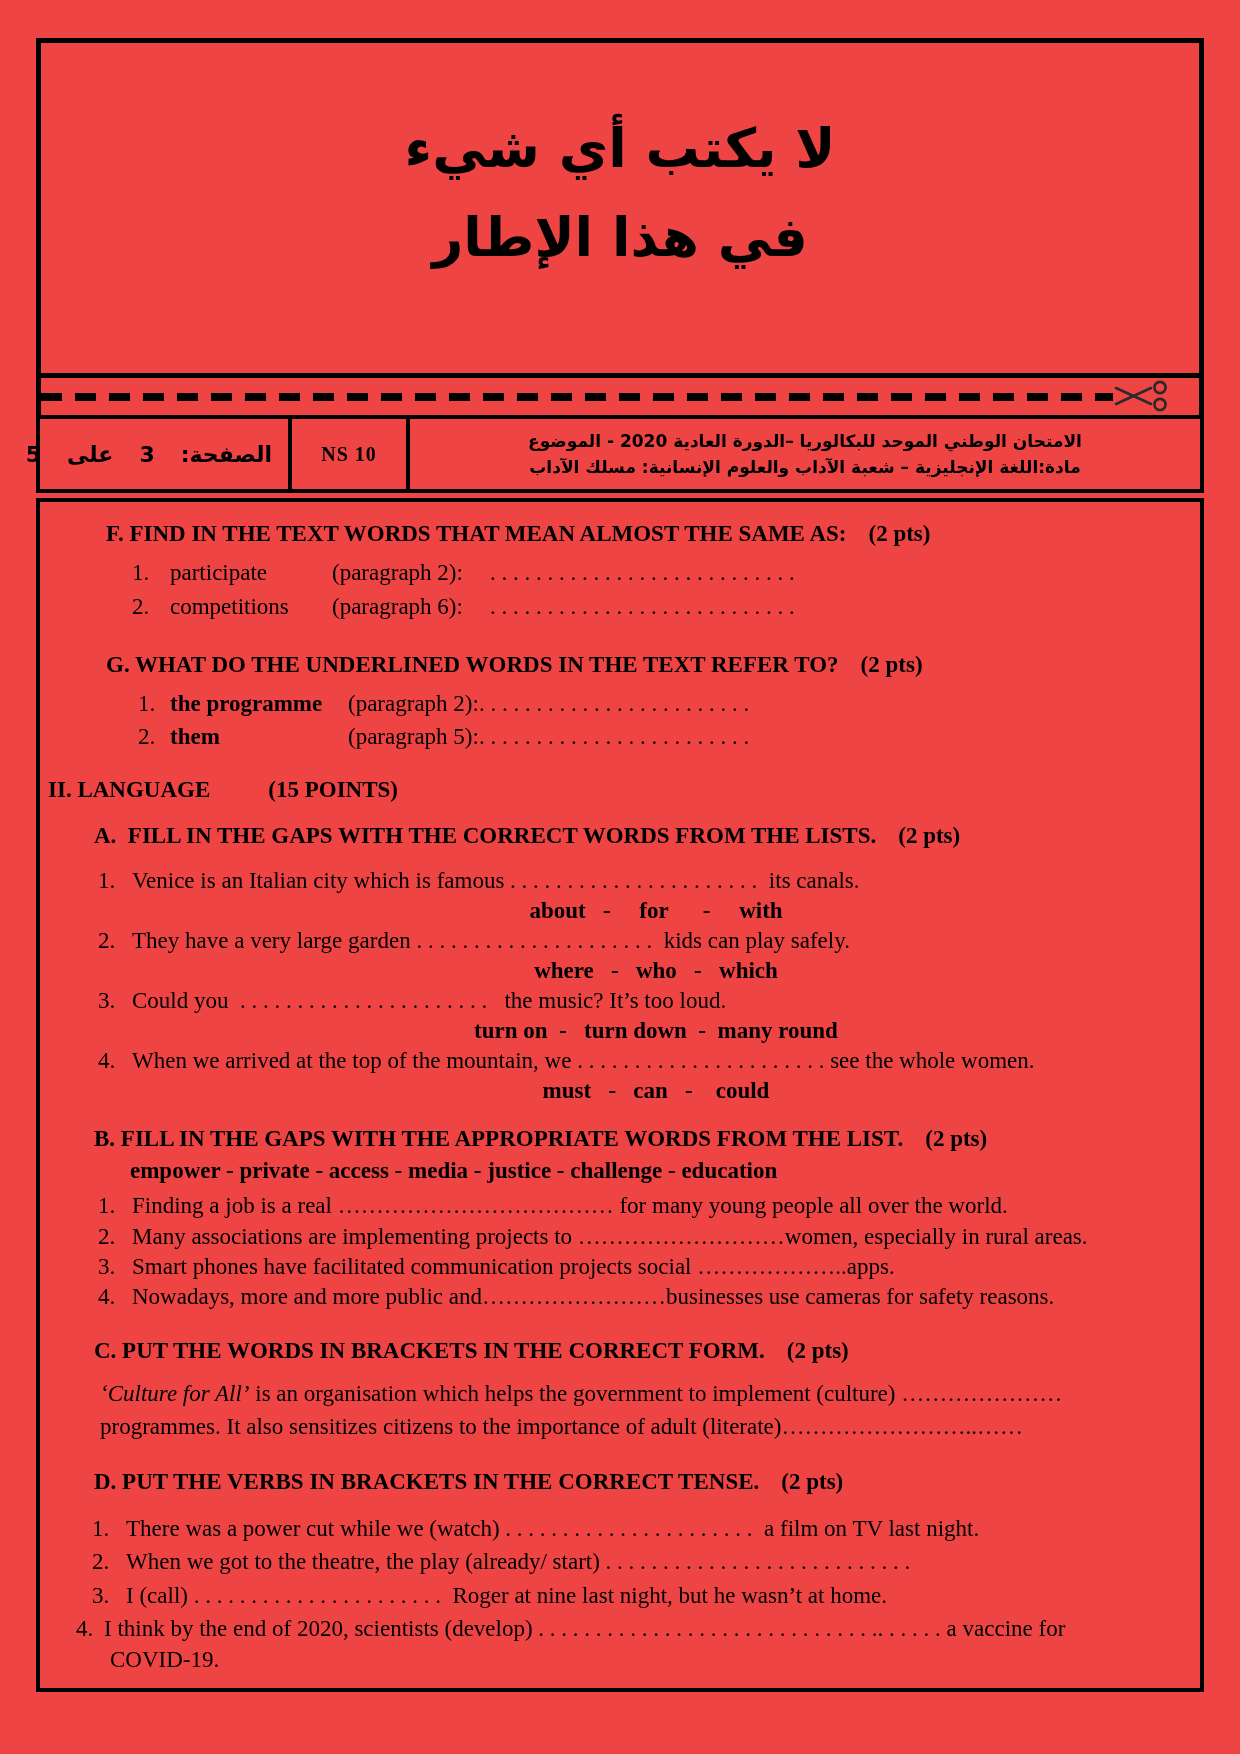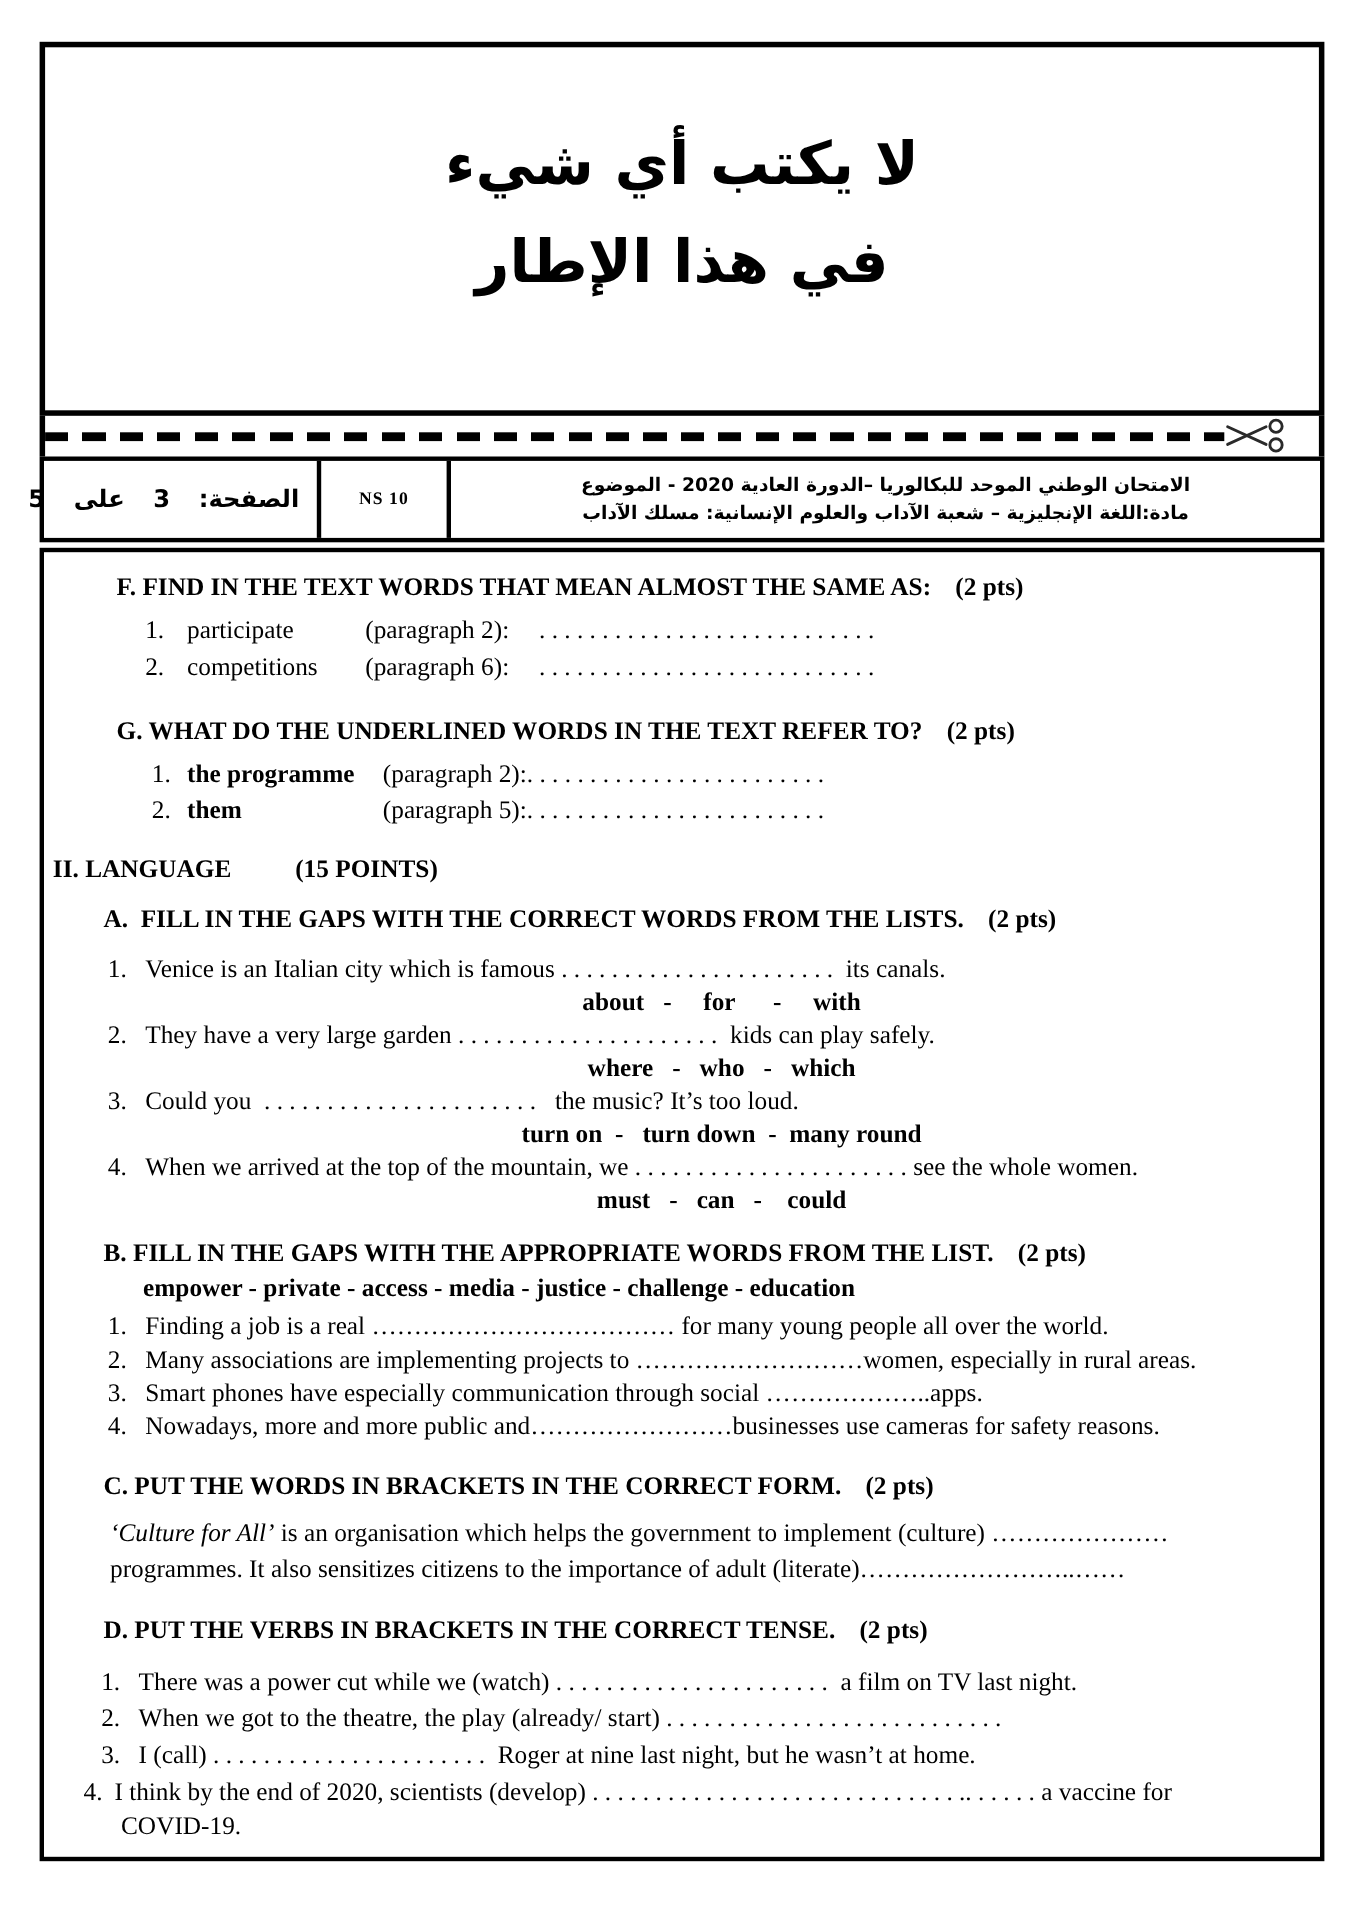--- a/index.html
+++ b/index.html
@@ -1,17 +1,17 @@
 <!DOCTYPE html>
 <html><head>
 <meta charset="utf-8">
 <style>
   html,body{margin:0;padding:0;background:#888;}
   .page{
-    position:relative;width:1240px;height:1754px;background:#ffffff;
+    position:relative;width:1240px;height:1754px;background:#ef4444;
     font-family:"Liberation Serif",serif;color:#000;margin:0 auto;overflow:hidden;
   }
   *{box-sizing:border-box;}
 
   
   .notice-box{
     position:absolute;left:36px;top:38px;width:1168px;height:340px;
     border:5px solid #000;
     display:flex;flex-direction:column;justify-content:center;align-items:center;
     padding-bottom:30px;
@@ -38,21 +38,21 @@
     border:4px solid #000;display:flex;flex-direction:row;
   }
   .h-left{
     width:252px;border-right:4px solid #000;
     display:flex;align-items:center;direction:rtl;gap:26px;padding:0 16px;
     font-family:"DejaVu Sans",sans-serif;font-weight:bold;font-size:22px;
   }
   .h-mid{
     width:118px;border-right:4px solid #000;
     display:flex;align-items:center;justify-content:center;
-    font-weight:bold;font-size:16px;letter-spacing:1px;
+    font-weight:bold;font-size:20px;letter-spacing:1px;
   }
   .h-right{
     flex:1;display:flex;flex-direction:column;justify-content:center;align-items:center;
     font-family:"DejaVu Sans",sans-serif;font-weight:bold;font-size:17px;line-height:1.55;
     direction:rtl;text-align:center;
   }
 
   
   .main-box{
     position:absolute;left:36px;top:498px;width:1168px;height:1194px;
@@ -159,21 +159,21 @@
     <div class="choices">where   -   who   -   which</div>
     <div class="list-item"><span class="num">3.</span><span class="txt">Could you  . . . . . . . . . . . . . . . . . . . . . .   the music? It’s too loud.</span></div>
     <div class="choices">turn on  -   turn down  -  many round</div>
     <div class="list-item"><span class="num">4.</span><span class="txt">When we arrived at the top of the mountain, we . . . . . . . . . . . . . . . . . . . . . . see the whole women.</span></div>
     <div class="choices">must   -   can   -    could</div>
 
     <div class="sec-head head-abc mt18"><span class="txt">B. FILL IN THE GAPS WITH THE APPROPRIATE WORDS FROM THE LIST.</span><span class="pts">(2 pts)</span></div>
     <div class="word-list">empower - private - access - media - justice - challenge - education</div>
     <div class="list-item mt6"><span class="num">1.</span><span class="txt">Finding a job is a real ……………………………… for many young people all over the world.</span></div>
     <div class="list-item"><span class="num">2.</span><span class="txt">Many associations are implementing projects to ………………………women, especially in rural areas.</span></div>
-    <div class="list-item"><span class="num">3.</span><span class="txt">Smart phones have especially communication through social ………………..apps.</span></div>
+    <div class="list-item"><span class="num">3.</span><span class="txt">Smart phones have facilitated communication projects social ………………..apps.</span></div>
     <div class="list-item"><span class="num">4.</span><span class="txt">Nowadays, more and more public and……………………businesses use cameras for safety reasons.</span></div>
 
     <div class="sec-head head-abc mt22"><span class="txt">C. PUT THE WORDS IN BRACKETS IN THE CORRECT FORM.</span><span class="pts">(2 pts)</span></div>
     <div class="c-par mt10"><span class="i">‘Culture for All’</span><span class="txt"> is an organisation which helps the government to implement (culture) …………………</span></div>
     <div class="c-par">programmes. It also sensitizes citizens to the importance of adult (literate)……………………..……</div>
 
     <div class="sec-head head-abc mt22"><span class="txt">D. PUT THE VERBS IN BRACKETS IN THE CORRECT TENSE.</span><span class="pts">(2 pts)</span></div>
     <div class="d-item mt14"><span class="num">1.</span><span class="txt">There was a power cut while we (watch) . . . . . . . . . . . . . . . . . . . . . .  a film on TV last night.</span></div>
     <div class="d-item"><span class="num">2.</span><span class="txt">When we got to the theatre, the play (already/ start) . . . . . . . . . . . . . . . . . . . . . . . . . . .</span></div>
     <div class="d-item"><span class="num">3.</span><span class="txt">I (call) . . . . . . . . . . . . . . . . . . . . . .  Roger at nine last night, but he wasn’t at home.</span></div>

